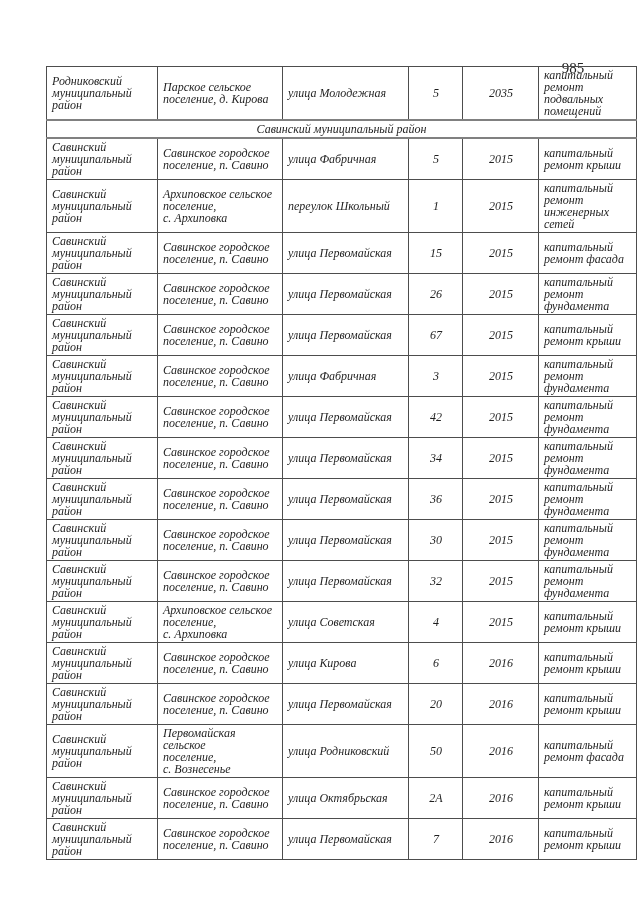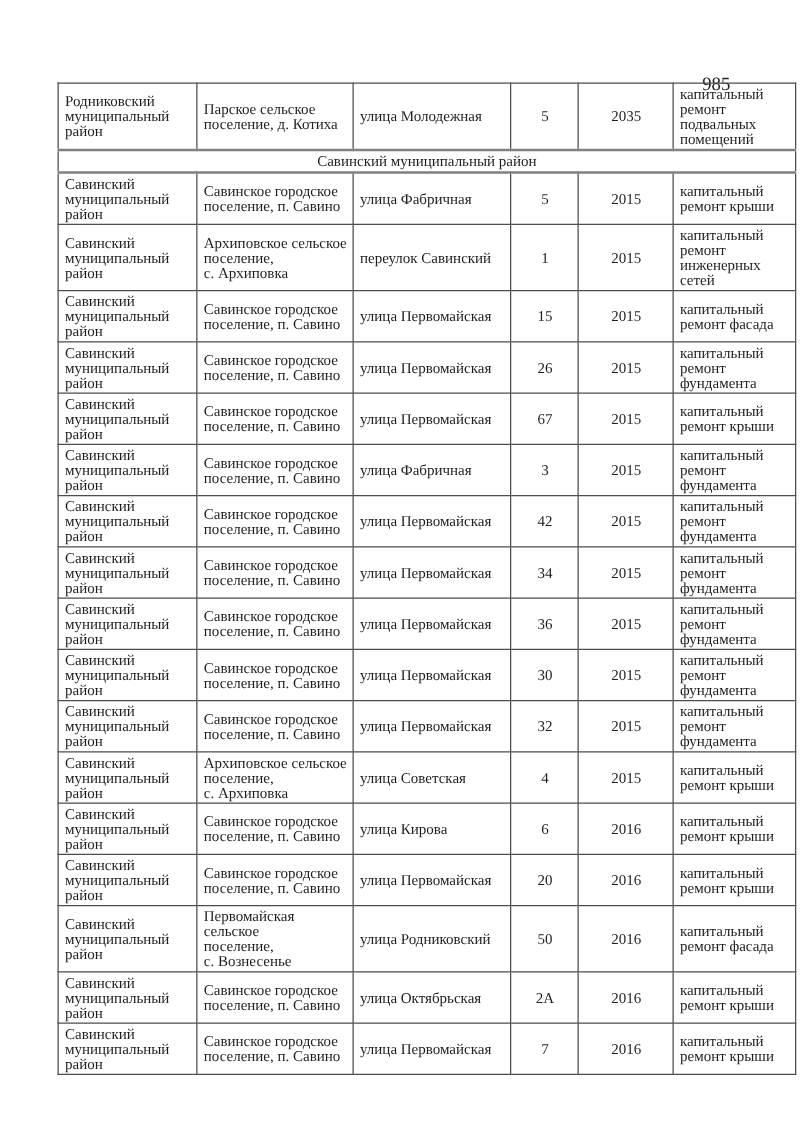--- a/index.html
+++ b/index.html
@@ -25,20 +25,21 @@
     color: #222222;
     margin-top: 24px;
   }
   table.repairs {
     position: absolute;
     top: 66px;
     left: 46px;
     width: 590px;
     border-collapse: collapse;
     table-layout: fixed;
+    font-style: italic;
   }
   table.repairs td {
     border: 1px solid #4d4d4d;
     font-size: 12px;
     line-height: 12px;
     vertical-align: middle;
     padding: 2px 4px 2px 5px;
     white-space: pre-line;
     word-wrap: break-word;
   }
@@ -67,21 +68,21 @@
     <col style="width:54px">
     <col style="width:76px">
     <col style="width:98px">
   </colgroup>
   <tbody>
       <tr>
         <td class="col-district">Родниковский
 муниципальный
 район</td>
         <td class="col-settlement">Парское сельское
-поселение, д. Котиха</td>
+поселение, д. Кирова</td>
         <td class="col-street">улица Молодежная</td>
         <td class="col-house">5</td>
         <td class="col-year">2035</td>
         <td class="col-work">капитальный
 ремонт
 подвальных
 помещений</td>
       </tr>
       <tr class="section-row">
         <td colspan="6">Савинский муниципальный район</td>
@@ -98,21 +99,21 @@
         <td class="col-work">капитальный
 ремонт крыши</td>
       </tr>
       <tr>
         <td class="col-district">Савинский
 муниципальный
 район</td>
         <td class="col-settlement">Архиповское сельское
 поселение,
 с. Архиповка</td>
-        <td class="col-street">переулок Савинский</td>
+        <td class="col-street">переулок Школьный</td>
         <td class="col-house">1</td>
         <td class="col-year">2015</td>
         <td class="col-work">капитальный
 ремонт
 инженерных
 сетей</td>
       </tr>
       <tr>
         <td class="col-district">Савинский
 муниципальный

